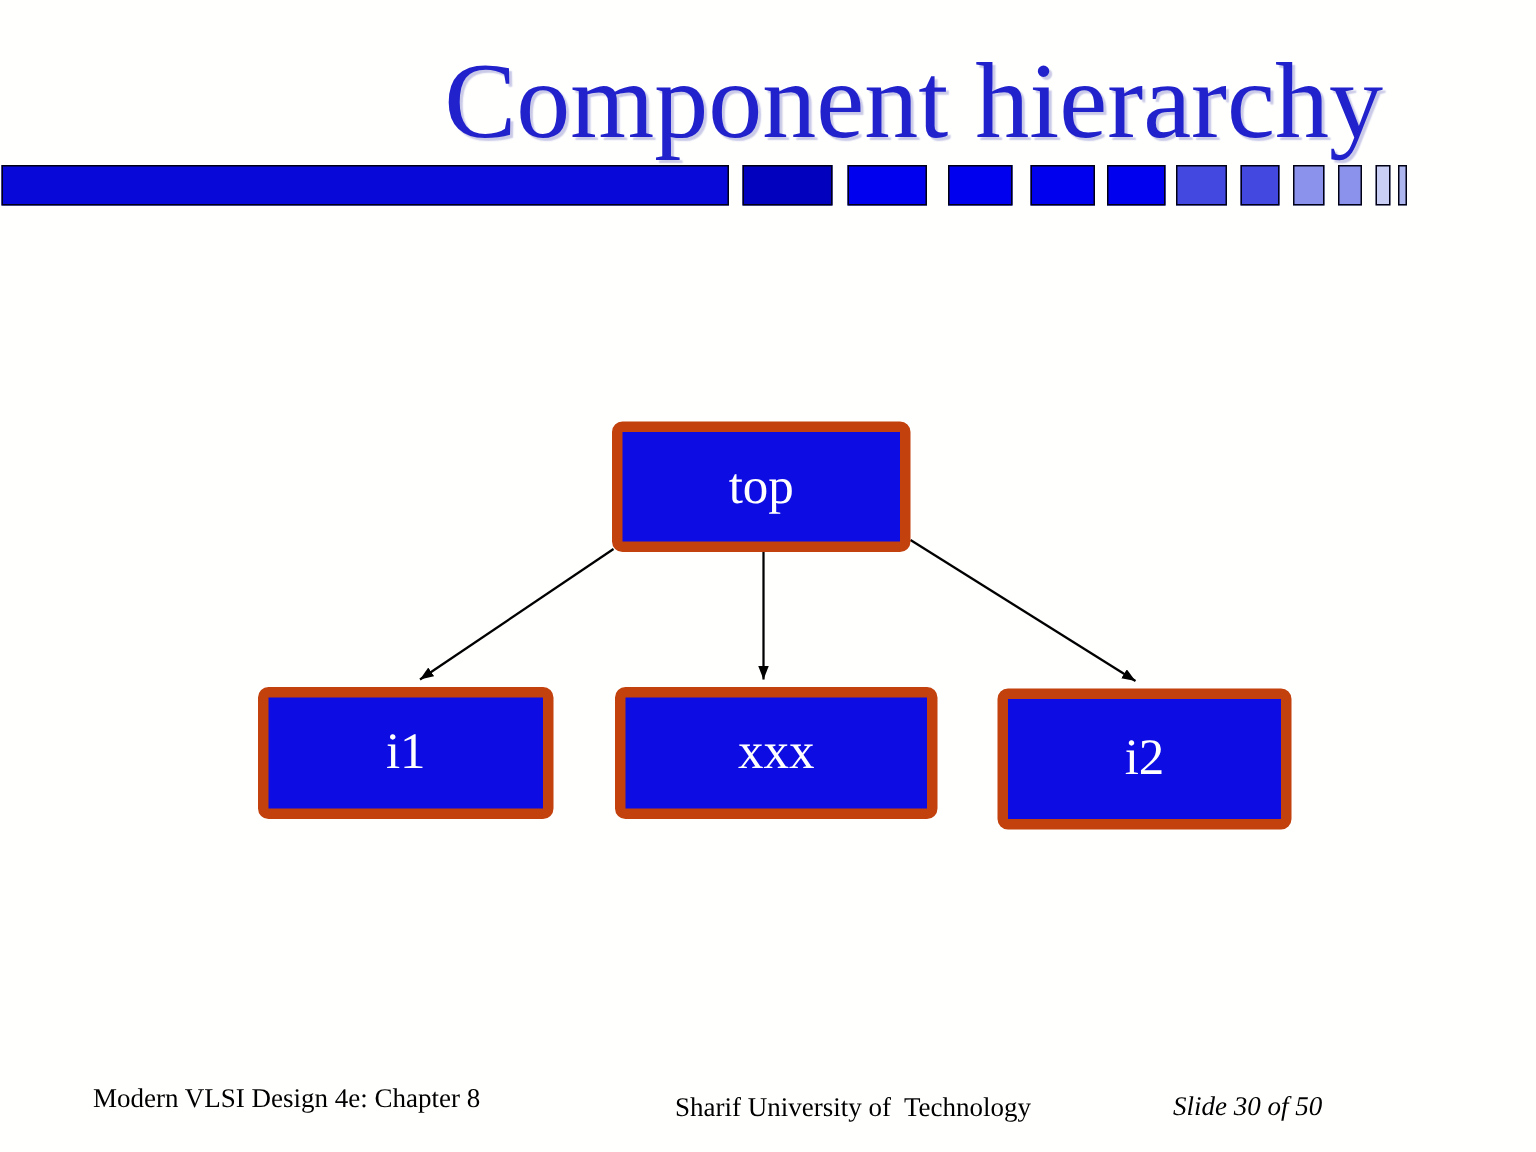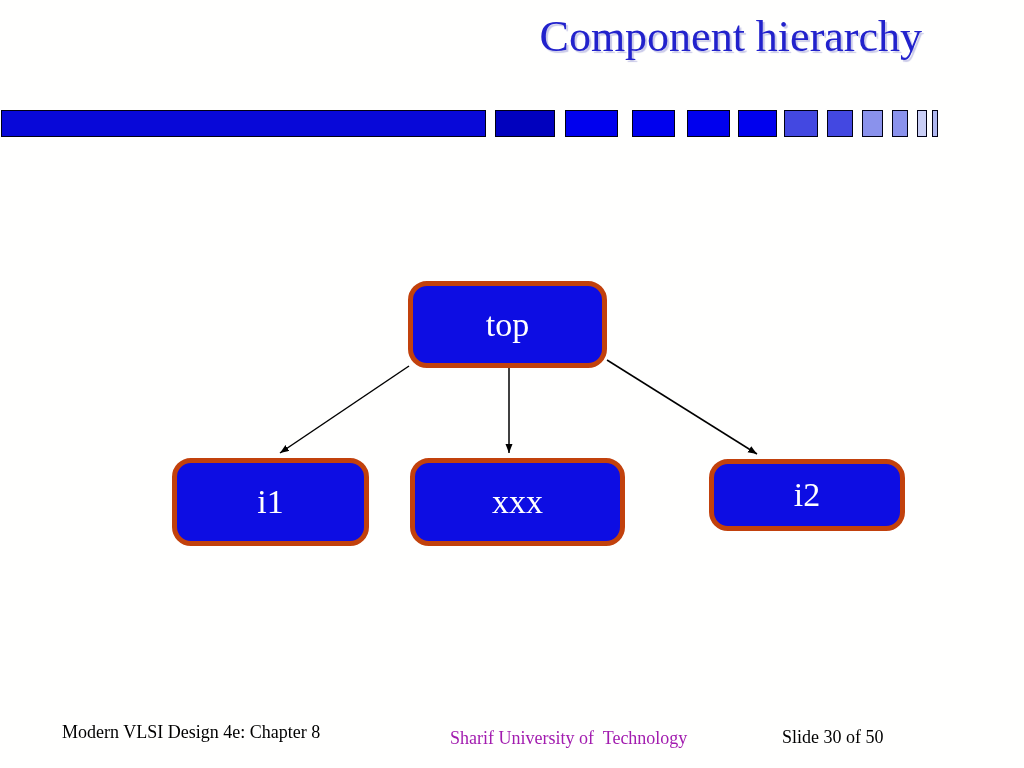--- a/index.html
+++ b/index.html
@@ -1,50 +1,50 @@
 <!DOCTYPE html>
 <html style="--title-color: #2222CC; --node-fill: #0D0DE3;"><head>
 <meta charset="utf-8">
 <style>
   html,body{margin:0;padding:0;background:#ffffff;}
   .slide{
     position:relative;width:1024px;height:768px;background:#fffffe;
     font-family:"Liberation Serif","DejaVu Serif",serif;overflow:hidden;
   }
   .title{
-    position:absolute;top:14px;right:102px;
-    font-size:44px;line-height:1.05;letter-spacing:0px;
+    position:absolute;top:30px;right:102px;
+    font-size:72px;line-height:1.05;letter-spacing:0px;
     color:var(--title-color,#2222CC);
     text-shadow:2px 2px 1px #c9c9e8;
     white-space:nowrap;
   }
   .bar{position:absolute;left:0;top:110px;width:1024px;height:29px;}
   .bar-seg{
     position:absolute;top:0;height:27px;box-sizing:border-box;
     border:1px solid #000014;
   }
   .node{
     position:absolute;display:flex;align-items:center;justify-content:center;
     background:var(--node-fill,#0D0DE3);
-    border:5px solid #c2410c;border-radius:19px;box-sizing:border-box;
+    border:7px solid #c2410c;border-radius:7px;box-sizing:border-box;
     color:#ffffff;font-size:34px;
   }
   #node-top{left:408px;top:281px;width:199px;height:87px;}
   #node-i1 {left:172px;top:458px;width:197px;height:88px;}
   #node-xxx{left:410px;top:458px;width:215px;height:88px;}
-  #node-i2 {left:665px;top:459px;width:196px;height:72px;margin-left:44px;}
+  #node-i2 {left:665px;top:459px;width:196px;height:94px;}
   svg.edges{position:absolute;left:0;top:0;width:1024px;height:768px;pointer-events:none;}
   .footer-left{
     position:absolute;left:62px;top:722px;font-size:18px;color:#000000;white-space:pre;
   }
   .footer-center{
-    position:absolute;left:450px;top:728px;font-size:18px;color:#a21caf;white-space:pre;
+    position:absolute;left:450px;top:728px;font-size:18px;color:#000000;white-space:pre;
   }
   .footer-right{
-    position:absolute;left:782px;top:727px;font-size:18px;color:#000000;white-space:pre;
+    position:absolute;left:782px;top:727px;font-size:18px;color:#000000;white-space:pre;font-style:italic;
   }
 </style>
 </head>
 <body>
 
 <div class="slide">
 
   <div class="title">Component hierarchy</div>
 
   <div class="bar">

